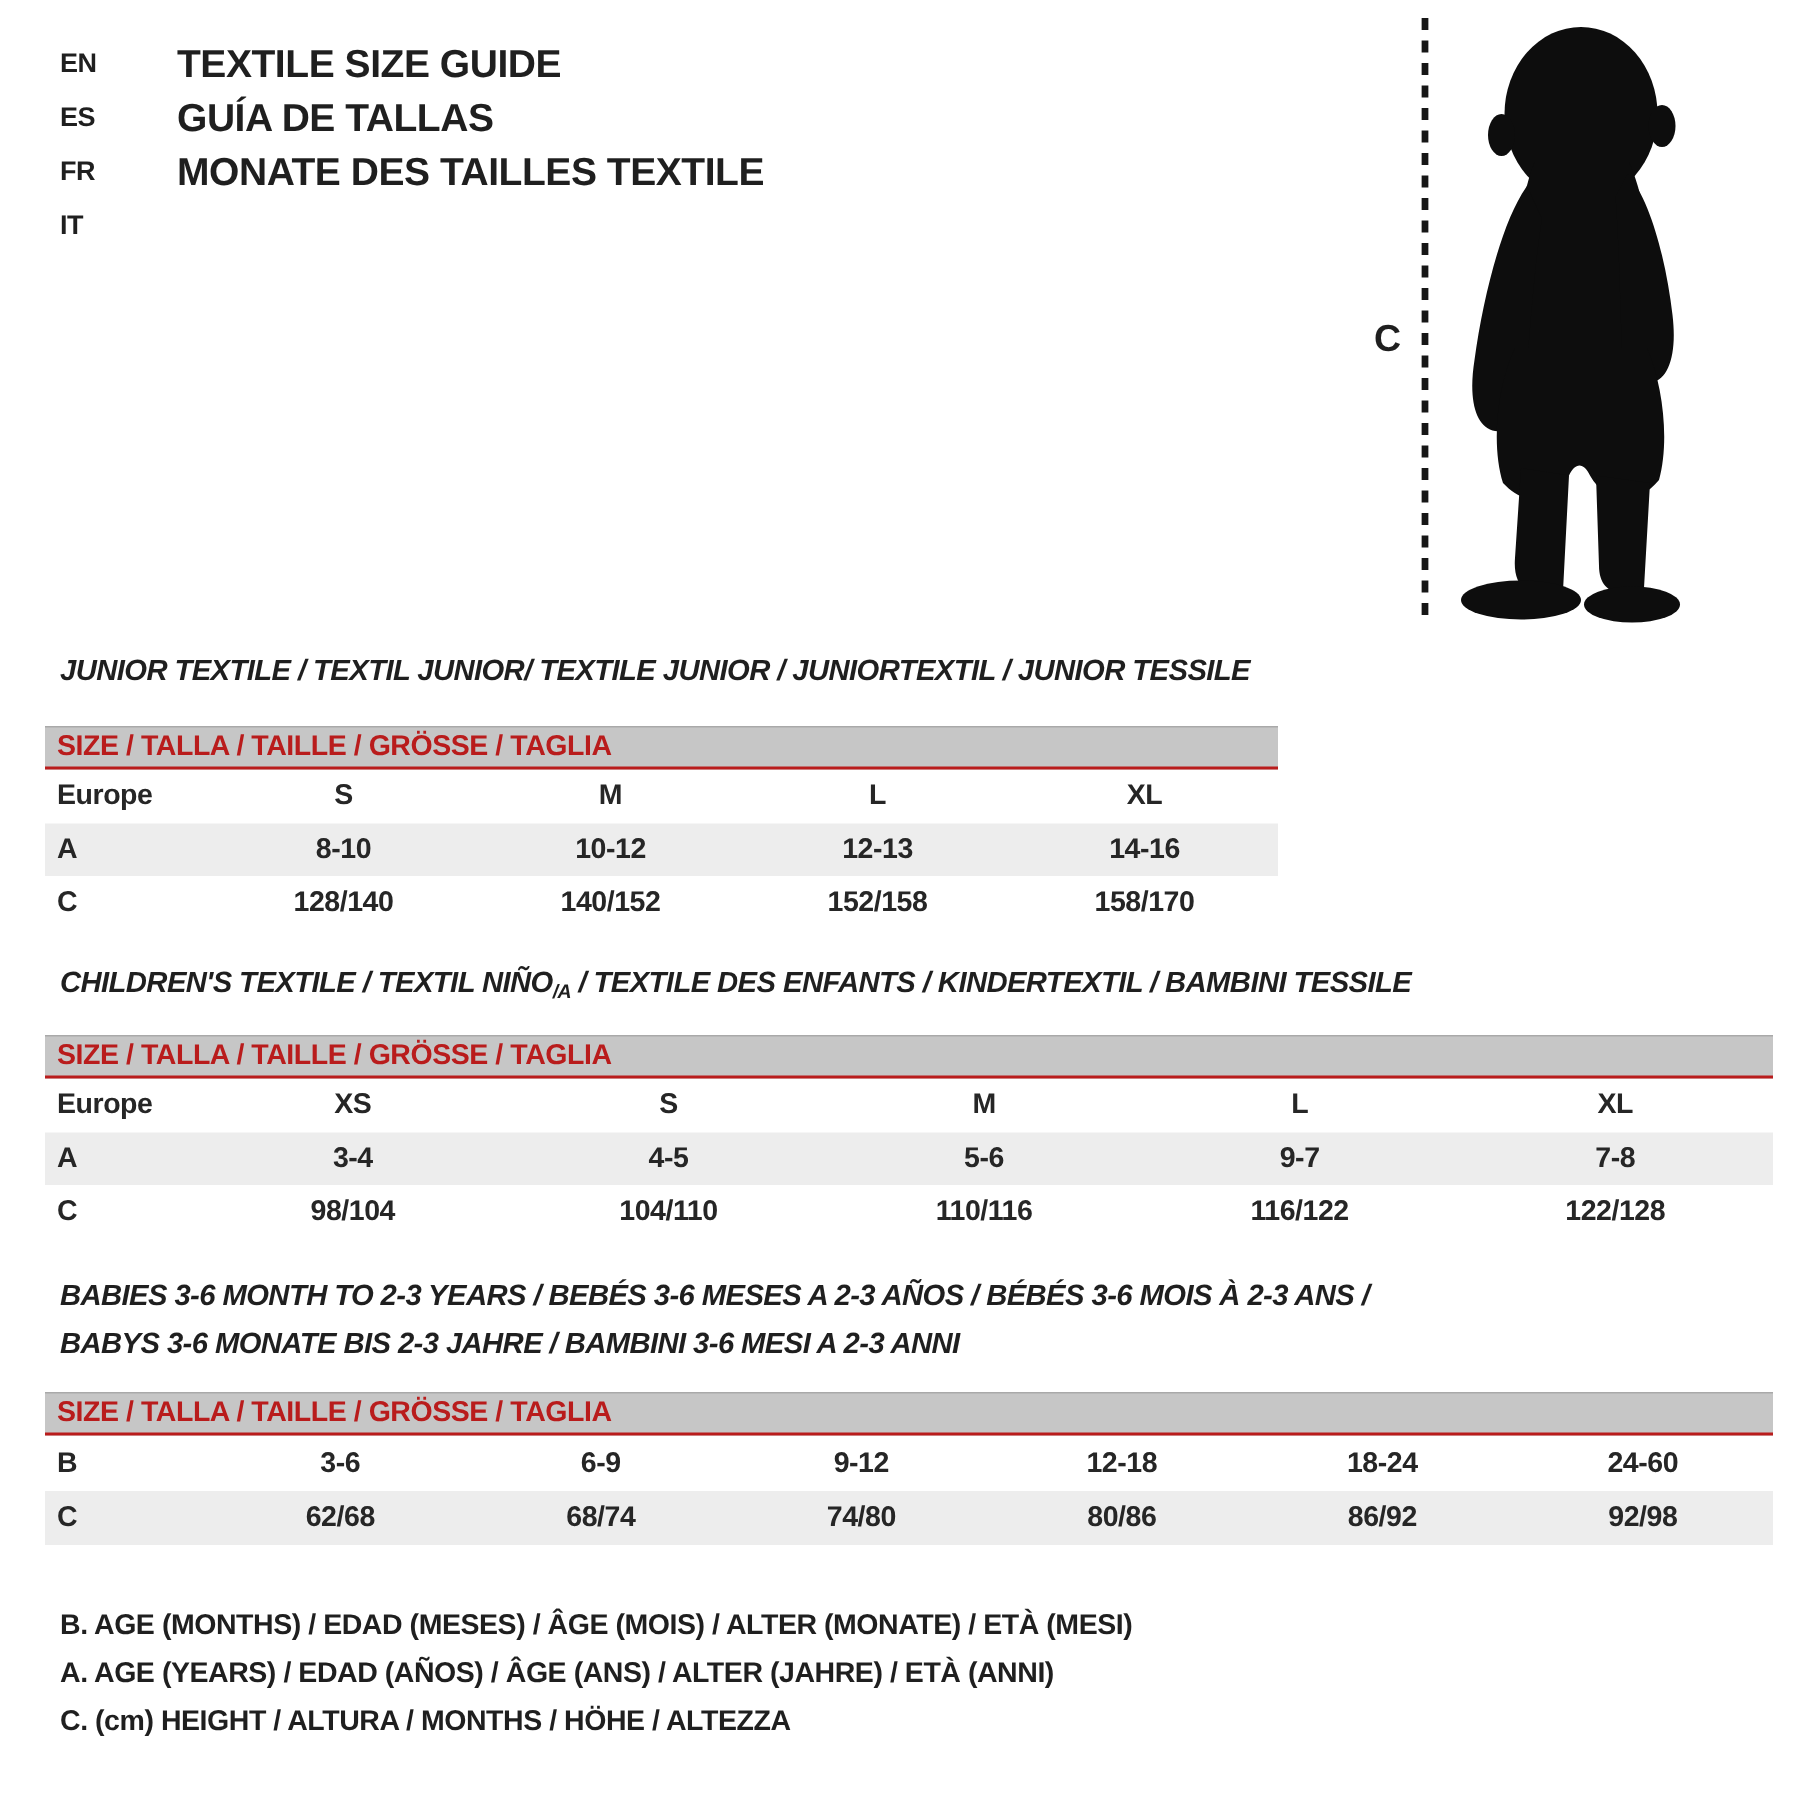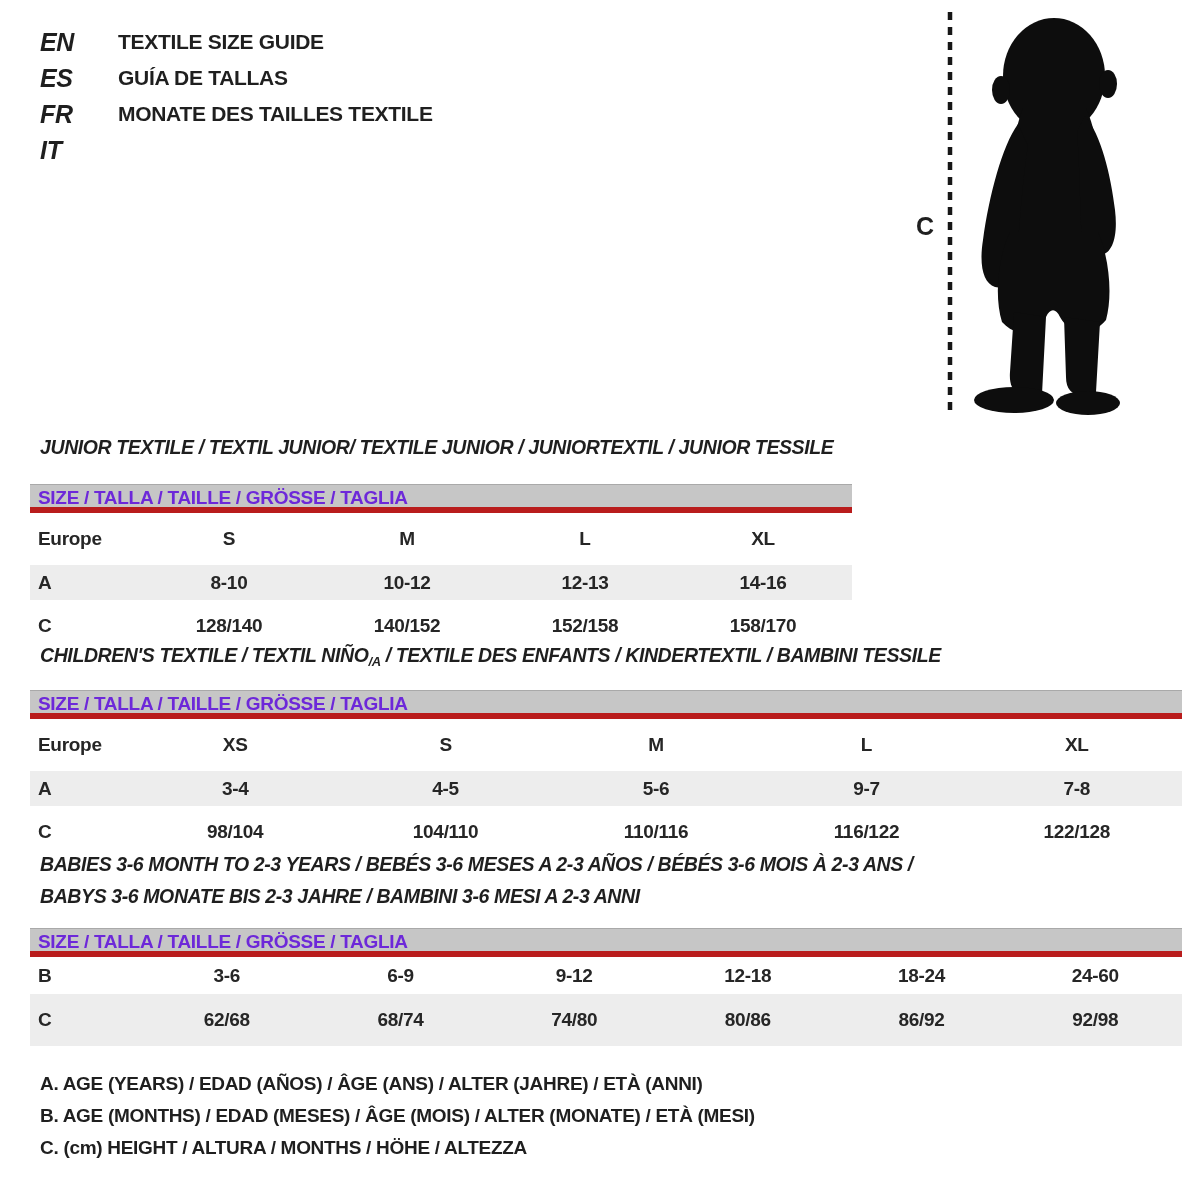--- a/index.html
+++ b/index.html
@@ -10,24 +10,24 @@
     background:#ffffff;
     font-family:"Liberation Sans", sans-serif;
     color:#1f1f1f;
     overflow:hidden;
   }
 
   
   .lang-block { position:absolute; top:24px; left:40px; }
   .lang-row { display:flex; line-height:36px; }
   .lang-code {
-    width:78px; font-size:25px; font-weight:700; letter-spacing:-0.3px;font-style:italic;
+    width:78px; font-size:18px; font-weight:700; letter-spacing:-0.3px;
   }
   .lang-title {
-    font-size:21px; font-weight:700; letter-spacing:-0.3px; white-space:nowrap;
+    font-size:26px; font-weight:700; letter-spacing:-0.3px; white-space:nowrap;
   }
 
   
   .figure-area { position:absolute; top:0; left:880px; width:300px; height:440px; }
   .height-label {
     position:absolute; left:36px; top:212px;
     font-size:25px; font-weight:700;
   }
   .dash-line { position:absolute; left:66px; top:12px; }
   .silhouette { position:absolute; left:84px; top:14px; }
@@ -38,26 +38,26 @@
     font-size:19.5px; font-weight:700; letter-spacing:-0.4px; white-space:nowrap;font-style:italic;
   }
   .sec-heading sub { font-size:13px; vertical-align:-4px; font-weight:700; }
   .sec-heading .hline { display:block; line-height:32px; }
 
   
   .size-table { position:absolute; left:30px; }
   .size-bar {
     background:#c6c6c6;
     border-top:1px solid #a9a9a9;
-    border-bottom:6px solid #b91c1c;
+    border-bottom:2px solid #b91c1c;
     height:29px; line-height:26px;
     padding-left:8px;
-    font-size:19px; font-weight:700; color:#6d28d9; letter-spacing:-0.3px;
-  }
-  .trow { display:flex; align-items:center; height:52px; }
+    font-size:19px; font-weight:700; color:#b91c1c; letter-spacing:-0.3px;
+  }
+  .trow { display:flex; align-items:center; height:36px; }
   .trow.shaded { background:#ededed; }
   .cell {
     flex:1; text-align:center;
     font-size:19px; font-weight:700; letter-spacing:-0.3px; color:#262626;
   }
   .cell.rlabel { flex:none; text-align:left; padding-left:8px; }
   .w110 { width:110px; }
   .w100 { width:100px; }
 
   
@@ -190,18 +190,18 @@
       <span class="cell">62/68</span>
       <span class="cell">68/74</span>
       <span class="cell">74/80</span>
       <span class="cell">80/86</span>
       <span class="cell">86/92</span>
       <span class="cell">92/98</span>
     </div>
   </div>
 
   <div class="legend-block">
+    <div class="legend-line">B. AGE (MONTHS) / EDAD (MESES) / ÂGE (MOIS) / ALTER (MONATE) / ETÀ (MESI)</div>
     <div class="legend-line">A. AGE (YEARS) / EDAD (AÑOS) / ÂGE (ANS) / ALTER (JAHRE) / ETÀ (ANNI)</div>
-    <div class="legend-line">B. AGE (MONTHS) / EDAD (MESES) / ÂGE (MOIS) / ALTER (MONATE) / ETÀ (MESI)</div>
     <div class="legend-line">C. (cm) HEIGHT / ALTURA / MONTHS / HÖHE / ALTEZZA</div>
   </div>
 
 </div>
 
 </body></html>

